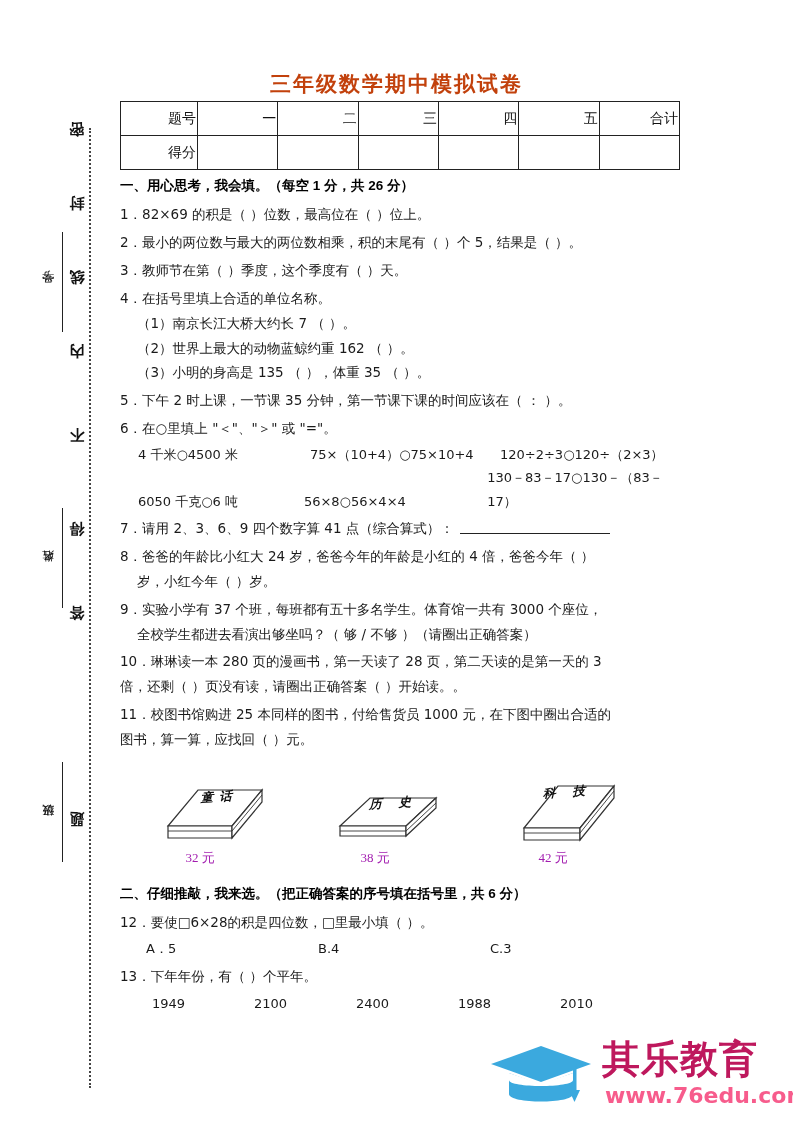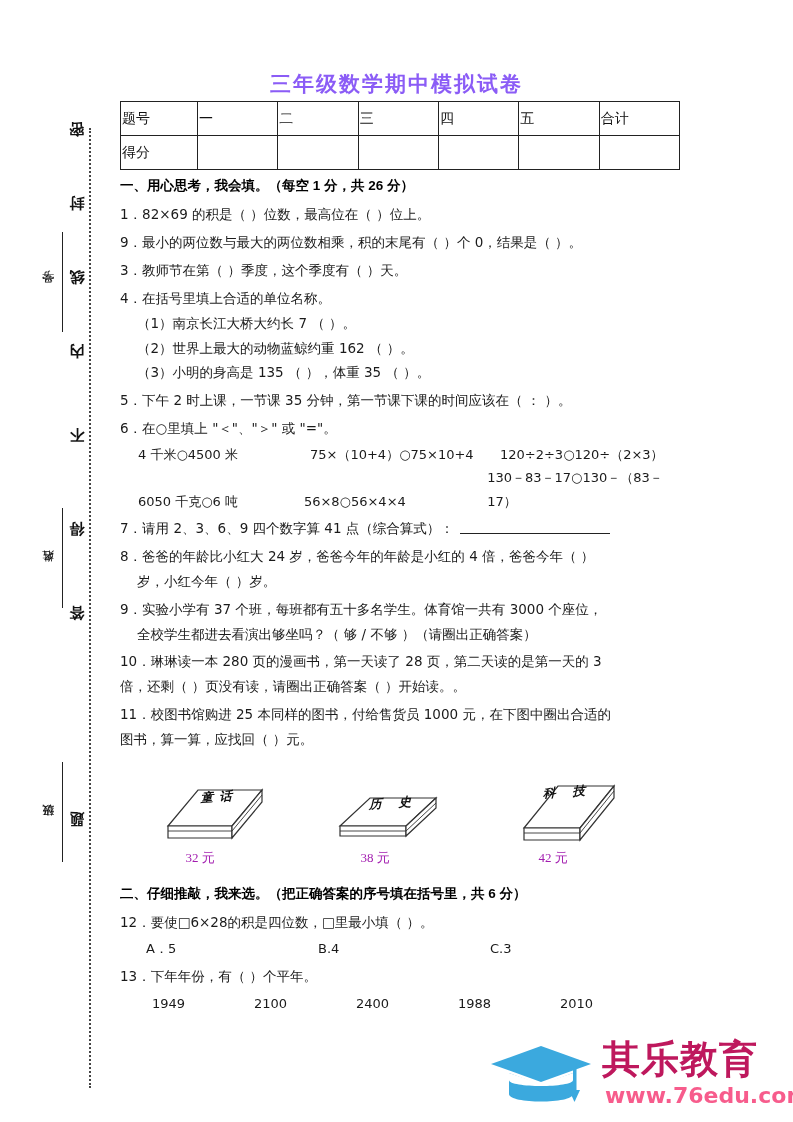--- a/index.html
+++ b/index.html
@@ -41,33 +41,33 @@
   .seal-rule{
     position:absolute;width:0;border-left:1px solid #222;
   }
 
   
   .doc-title{
     position:absolute;left:0;right:0;top:70px;
     text-align:center;
     font-family:"DejaVu Sans","Liberation Sans",sans-serif;
     font-weight:700;font-size:21px;letter-spacing:2px;
-    color:#8b5cf6;
+    color:#c2410c;
   }
 
   
   .score-table{
     position:absolute;left:120px;top:101px;width:560px;
     border-collapse:collapse;
     table-layout:fixed;
   }
   .score-table td{
     border:1px solid #222;
     height:31px;
-    text-align:left;
+    text-align:right;
     vertical-align:middle;
     font-family:"DejaVu Sans","Liberation Sans",sans-serif;
     font-size:14px;
     color:#111;
   }
   .score-table td.lead{width:74px;}
 
   
   .content{position:absolute;left:120px;top:176px;width:565px;}
   .sec-head{
@@ -189,21 +189,21 @@
       <td></td>
     </tr>
   </tbody>
     </table>
 
   <div class="content">
 
     <p class="sec-head">一、用心思考，我会填。（每空 1 分，共 26 分）</p>
 
     <p class="q cjk">1．82×69 的积是（        ）位数，最高位在（        ）位上。</p>
-    <p class="q cjk">9．最小的两位数与最大的两位数相乘，积的末尾有（        ）个 0，结果是（        ）。</p>
+    <p class="q cjk">2．最小的两位数与最大的两位数相乘，积的末尾有（        ）个 5，结果是（        ）。</p>
     <p class="q cjk">3．教师节在第（        ）季度，这个季度有（        ）天。</p>
 
     <p class="q cjk tight">4．在括号里填上合适的单位名称。</p>
     <p class="q cjk sub tight">（1）南京长江大桥大约长 7 （        ）。</p>
     <p class="q cjk sub tight">（2）世界上最大的动物蓝鲸约重 162 （        ）。</p>
     <p class="q cjk sub">（3）小明的身高是 135 （        ），体重 35 （        ）。</p>
 
     <p class="q cjk">5．下午 2 时上课，一节课 35 分钟，第一节课下课的时间应该在（     ：     ）。</p>
 
     <p class="q cjk tight">6．在○里填上 "＜"、"＞" 或 "="。</p>

